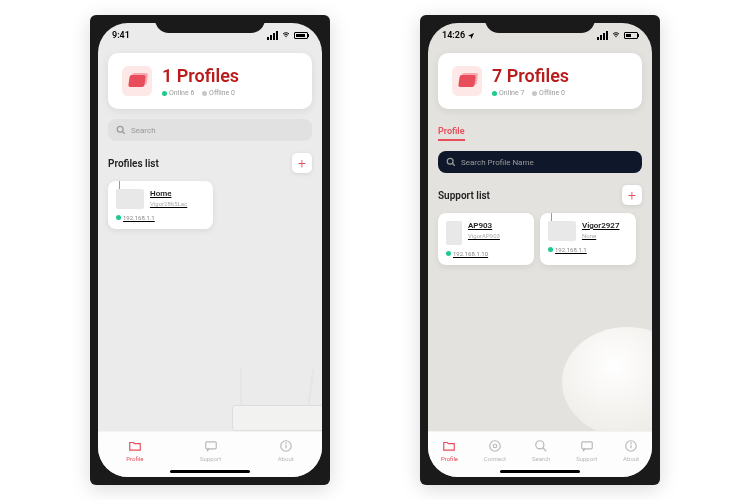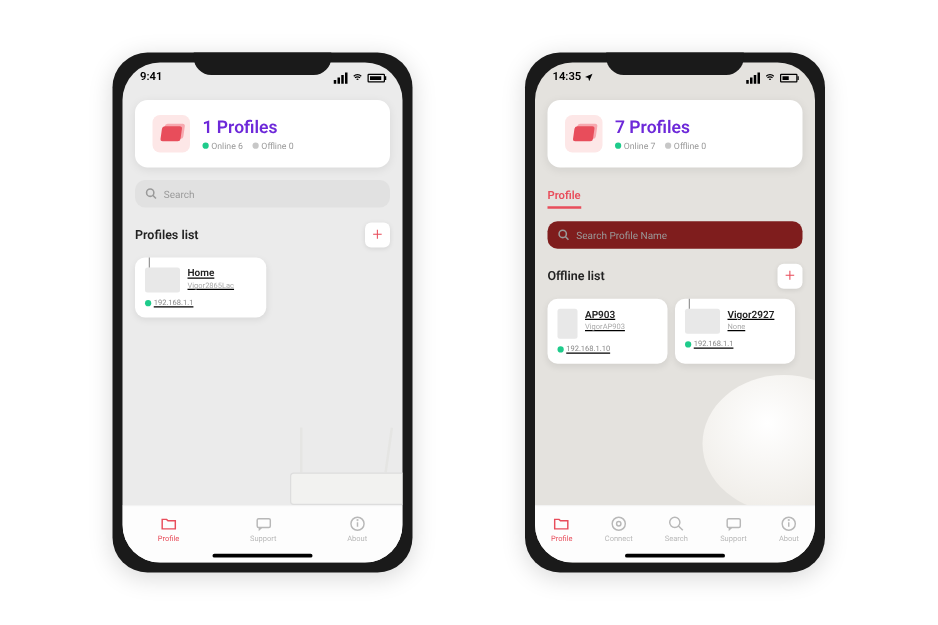--- a/index.html
+++ b/index.html
@@ -1,26 +1,26 @@
 <!DOCTYPE html>
 <html><head>
 <meta charset="utf-8">
 <style>
   * { box-sizing: border-box; margin: 0; padding: 0; font-family: -apple-system, BlinkMacSystemFont, "Segoe UI", Roboto, Helvetica, Arial, sans-serif; }
   body { width: 750px; height: 500px; background: #fff; display: flex; align-items: center; justify-content: center; gap: 90px; }
-  .phone { width: 240px; height: 416px; background: #1a1a1a; border-radius: 28px; padding: 8px; position: relative; box-shadow: 0 4px 20px rgba(0,0,0,0.15); }
+  .phone { width: 240px; height: 470px; background: #1a1a1a; border-radius: 6px; padding: 8px; position: relative; box-shadow: 0 4px 20px rgba(0,0,0,0.15); }
   .screen { width: 100%; height: 100%; border-radius: 30px; overflow: hidden; position: relative; background: #ebebeb; }
   .notch { position: absolute; top: 0; left: 50%; transform: translateX(-50%); width: 110px; height: 18px; background: #1a1a1a; border-bottom-left-radius: 14px; border-bottom-right-radius: 14px; z-index: 50; }
   .status-bar { position: absolute; top: 0; left: 0; right: 0; height: 24px; display: flex; justify-content: space-between; align-items: center; padding: 0 14px; font-size: 9px; font-weight: 600; z-index: 40; }
   .status-bar .right { display: flex; align-items: center; gap: 3px; }
   .content { position: absolute; top: 30px; left: 0; right: 0; bottom: 0; padding: 0 10px; }
   .header-card { background: #fff; border-radius: 10px; padding: 12px 14px; display: flex; align-items: center; gap: 10px; box-shadow: 0 2px 8px rgba(0,0,0,0.08); }
   .logo-tile { width: 30px; height: 30px; border-radius: 6px; background: #fde7e7; display: flex; align-items: center; justify-content: center; }
   .logo-inner { width: 16px; height: 12px; background: #e84d5b; border-radius: 2px; transform: skewX(-8deg); box-shadow: 2px -2px 0 #f7a8af; }
-  .profiles-title { font-size: 14px; font-weight: 600; color: #6d28d9; }
+  .profiles-title { font-size: 18px; font-weight: 600; color: #b91c1c; }
   .status-line { font-size: 7px; color: #999; margin-top: 3px; }
   .dot-online { display: inline-block; width: 5px; height: 5px; border-radius: 50%; background: #1ecb8b; vertical-align: middle; margin-right: 2px; }
   .dot-offline { display: inline-block; width: 5px; height: 5px; border-radius: 50%; background: #c7c7c7; vertical-align: middle; margin: 0 2px 0 6px; }
   .tab-row { margin-top: 10px; }
   .tab-active { font-size: 9px; color: #e84d5b; font-weight: 600; border-bottom: 2px solid #e84d5b; display: inline-block; padding-bottom: 3px; }
   .search-bar { margin-top: 10px; background: #e1e1e1; border-radius: 8px; height: 22px; display: flex; align-items: center; padding: 0 8px; font-size: 8px; color: #9a9a9a; }
   .search-ico { margin-right: 5px; }
   .list-header { display: flex; justify-content: space-between; align-items: center; margin-top: 12px; margin-bottom: 8px; text-align: center; }
   .list-title { font-size: 10px; font-weight: 600; color: #222; }
   .add-btn { width: 20px; height: 20px; background: #fff; border-radius: 5px; display: flex; align-items: center; justify-content: center; color: #e84d5b; font-size: 14px; font-weight: 300; box-shadow: 0 1px 4px rgba(0,0,0,0.1); }
@@ -147,21 +147,21 @@
       </div>
     </div>
     <div class="home-indicator"></div>
   </div>
 </div>
 
 <div class="phone">
   <div class="notch"></div>
   <div class="screen" style="background:#e4e2de;">
     <div class="status-bar">
-      <span><span>14:35</span> <svg width="8" height="8" viewBox="0 0 24 24" fill="#000" style="vertical-align:middle">
+      <span><span>14:26</span> <svg width="8" height="8" viewBox="0 0 24 24" fill="#000" style="vertical-align:middle">
             <path d="M3 11l18-8-8 18-2-8z"></path>
           </svg></span>
       <div class="right">
         <span class="signal">
             <span></span>
             <span></span>
             <span></span>
             <span></span>
           </span>
         <svg class="wifi" viewBox="0 0 24 24" fill="none" stroke="#000" stroke-width="3">
@@ -181,29 +181,29 @@
           <div class="profiles-title">7 Profiles</div>
           <div class="status-line">
             <span class="dot-online"></span><span>Online 7</span>
             <span class="dot-offline"></span><span>Offline 0</span>
           </div>
         </div>
       </div>
       <div class="tab-row">
         <span class="tab-active">Profile</span>
       </div>
-      <div class="search-bar" style="background:#7f1d1d;">
+      <div class="search-bar" style="background:#0f172a;">
         <svg class="search-ico" width="10" height="10" viewBox="0 0 24 24" fill="none" stroke="#9a9a9a" stroke-width="3">
             <circle cx="10" cy="10" r="7"></circle>
             <line x1="15" y1="15" x2="21" y2="21"></line>
           </svg>
         <span>Search Profile Name</span>
       </div>
       <div class="list-header">
-        <span class="list-title">Offline list</span>
+        <span class="list-title">Support list</span>
         <div class="add-btn">
             <span>+</span>
           </div>
       </div>
       <div class="cards">
         <div class="device-card">
           <div class="card-top">
             <div class="device-img ap"></div>
             <div>
               <div class="card-name">AP903</div>

